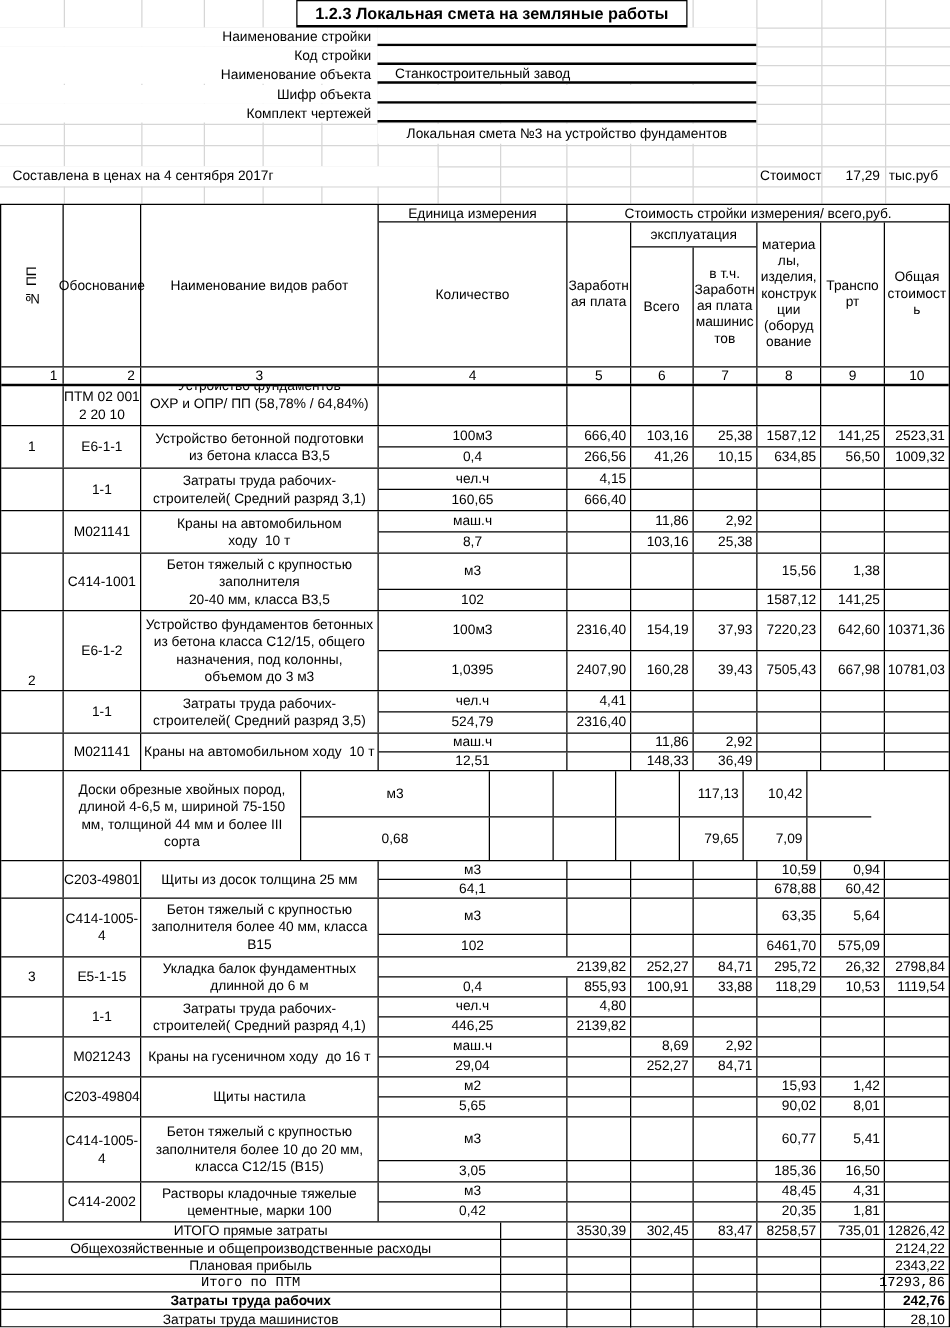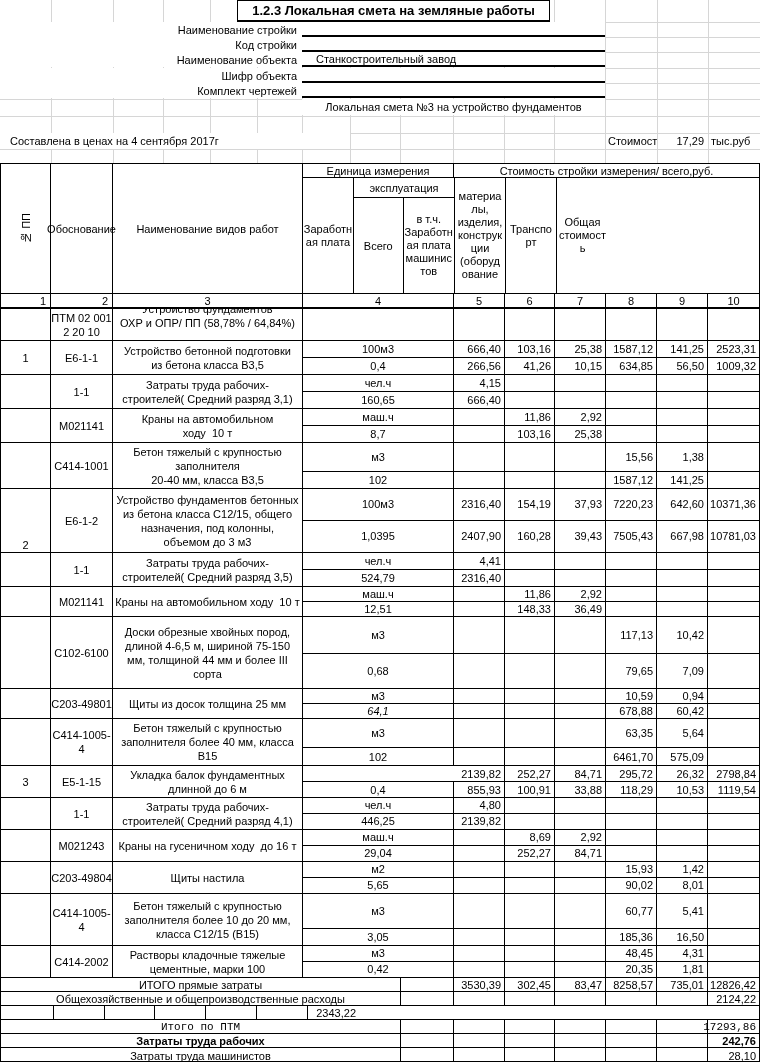--- a/index.html
+++ b/index.html
@@ -157,20 +157,21 @@
     </div>
     <div class="hc hworks">
       <span>Наименование видов работ</span>
     </div>
     <div id="hright">
       <div class="hr0">
         <div class="hc hunit">Единица измерения</div>
         <div class="hc hcost">Стоимость стройки измерения/ всего,руб.</div>
       </div>
       <div class="hr1">
+        <div class="hc hqty">Количество</div>
         <div class="hc hsal pre">Заработн
 ая плата</div>
         <div id="hexpl">
           <div class="hc hexb">эксплуатация</div>
           <div class="hexr">
             <div class="hc htot">Всего</div>
             <div class="hc hmach pre">в т.ч.
 Заработн
 ая плата
 машинис
@@ -434,23 +435,20 @@
             <div class="vc" style="width: 50px;">148,33</div>
             <div class="vc" style="width: 51px;">36,49</div>
             <div class="vc" style="width: 51px;"></div>
             <div class="vc" style="width: 51px;"></div>
             <div class="vc" style="width: 51px;"></div>
           </div>
         </div>
       </div>
       <div class="blk" style="height: 72px;">
         <div class="bc bnum"></div>
-        <div class="bc bcode">
-          <div class="prew">С102-6100</div>
-        </div>
         <div class="bc bdesc">
           <div class="prew">Доски обрезные хвойных пород,
 длиной 4-6,5 м, шириной 75-150
 мм, толщиной 44 мм и более III
 сорта</div>
         </div>
         <div class="bvals">
           <div class="vr vr1" style="height: 38px;">
             <div class="vc ctr" style="width: 151px;">м3</div>
             <div class="vc" style="width: 51px;"></div>
@@ -483,21 +481,21 @@
           <div class="vr vr1" style="height: 15px;">
             <div class="vc ctr" style="width: 151px;">м3</div>
             <div class="vc" style="width: 51px;"></div>
             <div class="vc" style="width: 50px;"></div>
             <div class="vc" style="width: 51px;"></div>
             <div class="vc" style="width: 51px;">10,59</div>
             <div class="vc" style="width: 51px;">0,94</div>
             <div class="vc" style="width: 51px;"></div>
           </div>
           <div class="vr" style="height: 15px;">
-            <div class="vc ctr" style="width: 151px; font-style: italic;">64,1</div>
+            <div class="vc ctr" style="width: 151px;">64,1</div>
             <div class="vc" style="width: 51px;"></div>
             <div class="vc" style="width: 50px;"></div>
             <div class="vc" style="width: 51px;"></div>
             <div class="vc" style="width: 51px;">678,88</div>
             <div class="vc" style="width: 51px;">60,42</div>
             <div class="vc" style="width: 51px;"></div>
           </div>
         </div>
       </div>
       <div class="blk" style="height: 47px;">
@@ -726,20 +724,21 @@
         <div class="fc flabel">Общехозяйственные и общепроизводственные расходы</div>
         <div class="fc fempty"></div>
         <div class="fc fv" style="width: 51px;"></div>
         <div class="fc fv" style="width: 50px;"></div>
         <div class="fc fv" style="width: 51px;"></div>
         <div class="fc fv" style="width: 51px;"></div>
         <div class="fc fv" style="width: 51px;"></div>
         <div class="fc fv" style="width: 51px;">2124,22</div>
       </div>
       <div class="frow" style="height: 14px;">
+        <div class="fc flabel">Плановая прибыль</div>
         <div class="fc fempty"></div>
         <div class="fc fv" style="width: 51px;"></div>
         <div class="fc fv" style="width: 50px;"></div>
         <div class="fc fv" style="width: 51px;"></div>
         <div class="fc fv" style="width: 51px;"></div>
         <div class="fc fv" style="width: 51px;"></div>
         <div class="fc fv" style="width: 51px;">2343,22</div>
       </div>
       <div class="frow" style="height: 14px; font-family: Liberation Mono, monospace;">
         <div class="fc flabel">Итого по ПТМ</div>

